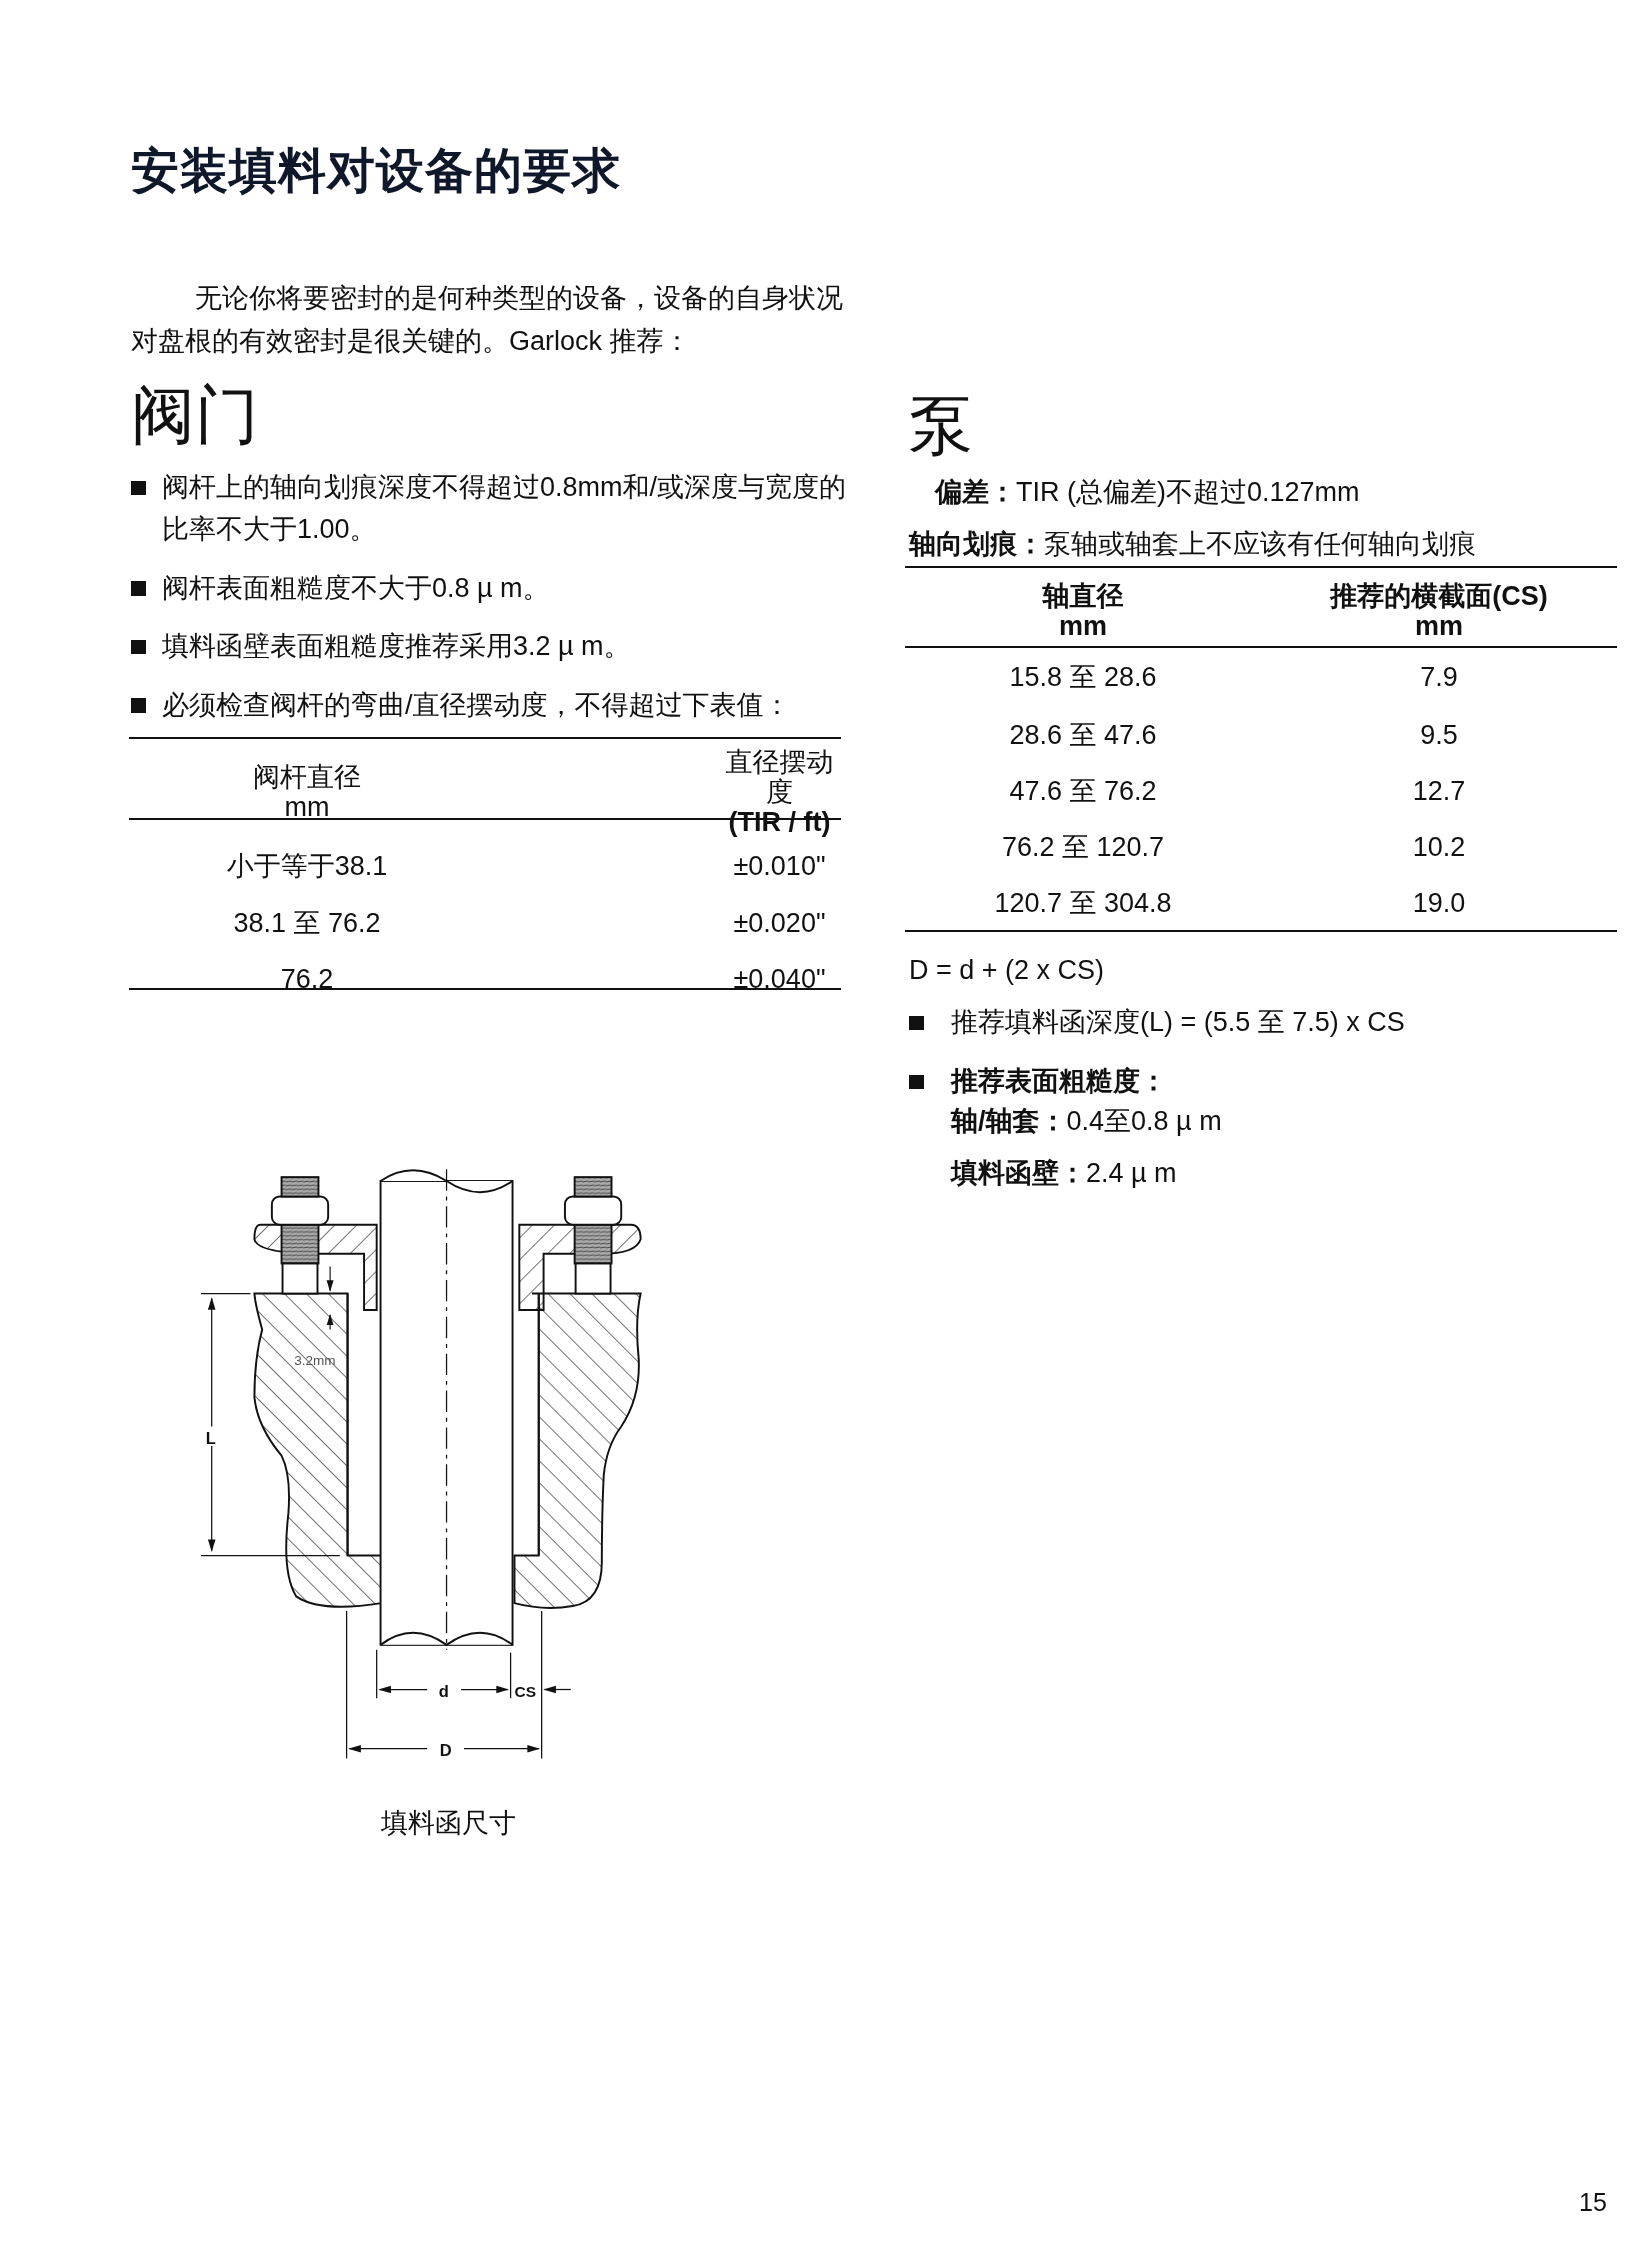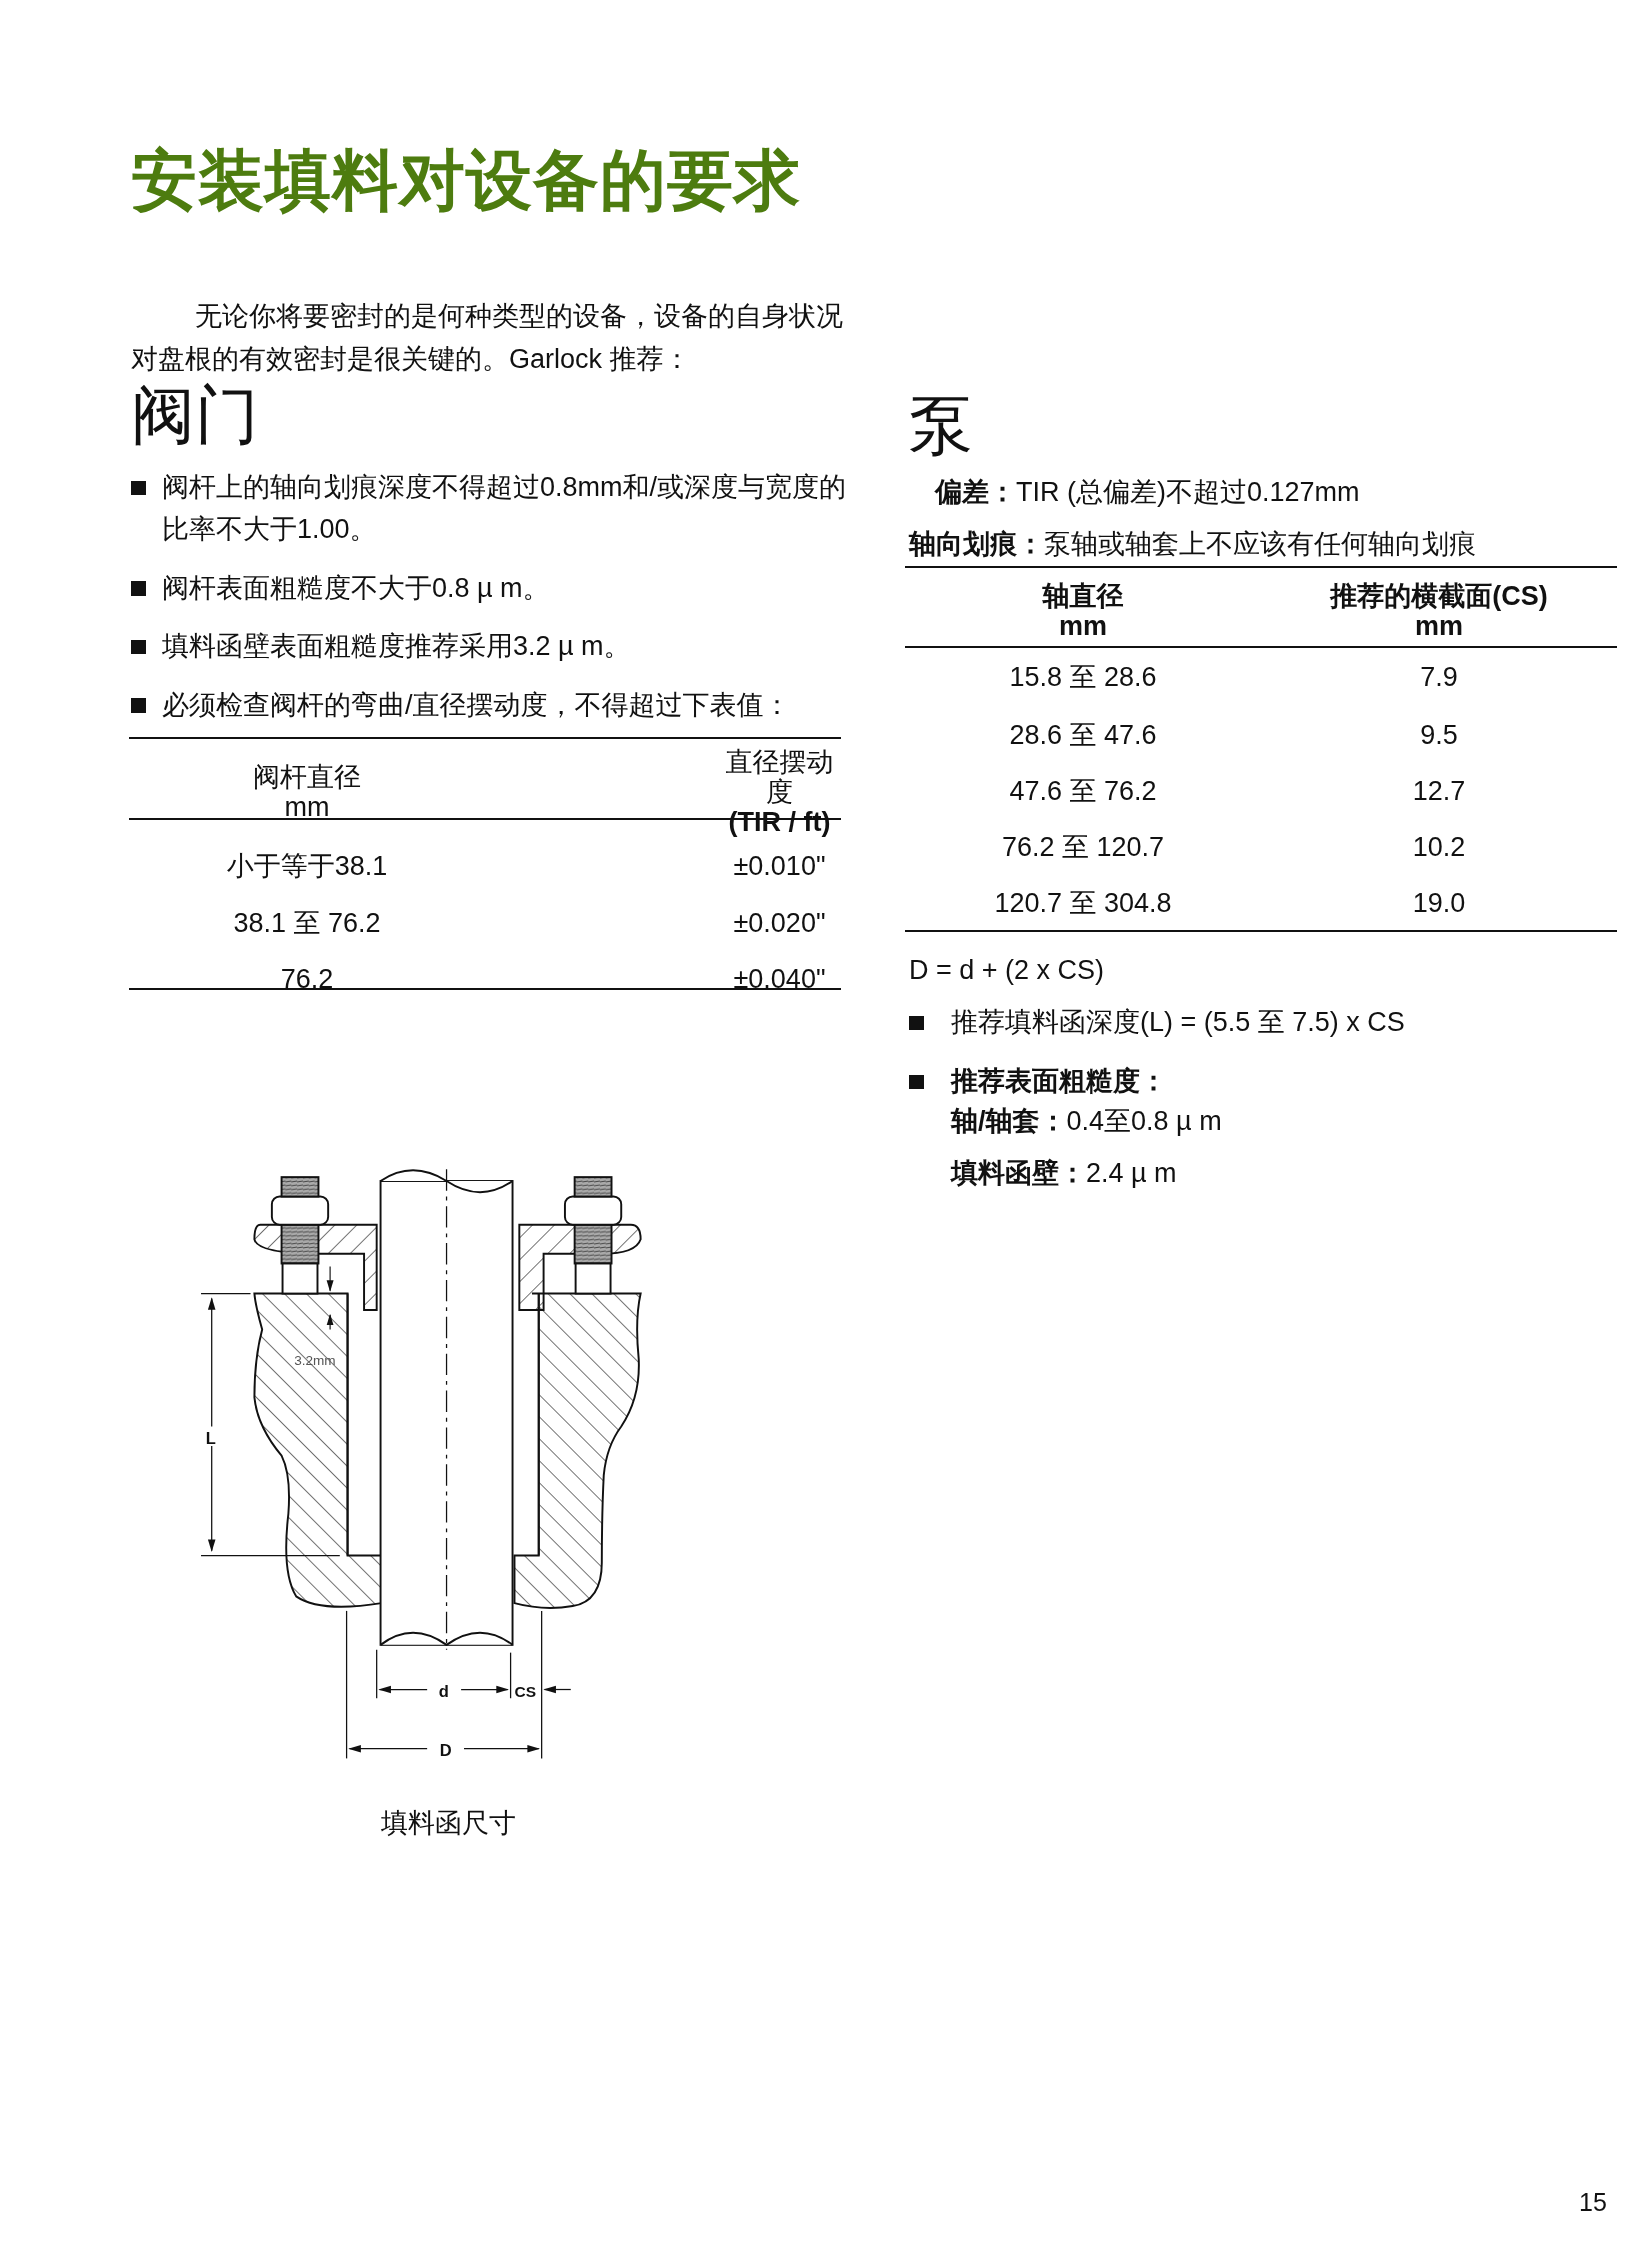--- a/index.html
+++ b/index.html
@@ -1,21 +1,21 @@
 <!DOCTYPE html>
 <html><head>
 <meta charset="utf-8">
 <style>
   html, body { margin:0; padding:0; background:#ffffff; }
   body { width:1651px; height:2264px; position:relative; overflow:hidden;
          font-family:"Liberation Sans","DejaVu Sans",sans-serif; color:#111; }
   .abs { position:absolute; }
-  .title { left:131px; top:147px; font-size:66px; font-weight:bold; color:#4d7c0f;
+  .title { left:131px; top:147px; font-size:48px; font-weight:bold; color:#0f172a;
            letter-spacing:1px; white-space:nowrap; line-height:1; }
-  .intro { left:131px; top:295px; width:718px; font-size:27px; line-height:43px; }
+  .intro { left:131px; top:277px; width:718px; font-size:27px; line-height:43px; }
   .intro p { margin:0; text-indent:64px; }
   .h2 { font-size:64px; font-weight:normal; line-height:1; white-space:nowrap; }
   .bullets { list-style:none; margin:0; padding:0; }
   .bullets li { position:relative; padding-left:31px; font-size:27px; line-height:42px; }
   .bullets li .sq { position:absolute; left:0; top:14.6px; width:14.6px; height:14.6px; background:#111; }
   .bl-1 { margin-bottom:16.5px; }
   .bl-n { margin-bottom:16.5px; }
   table.spec { border-collapse:collapse; position:absolute; font-size:27px; }
   table.spec th { font-weight:normal; text-align:center; line-height:30px; padding:0; }
   table.spec td { text-align:center; padding:0; }

